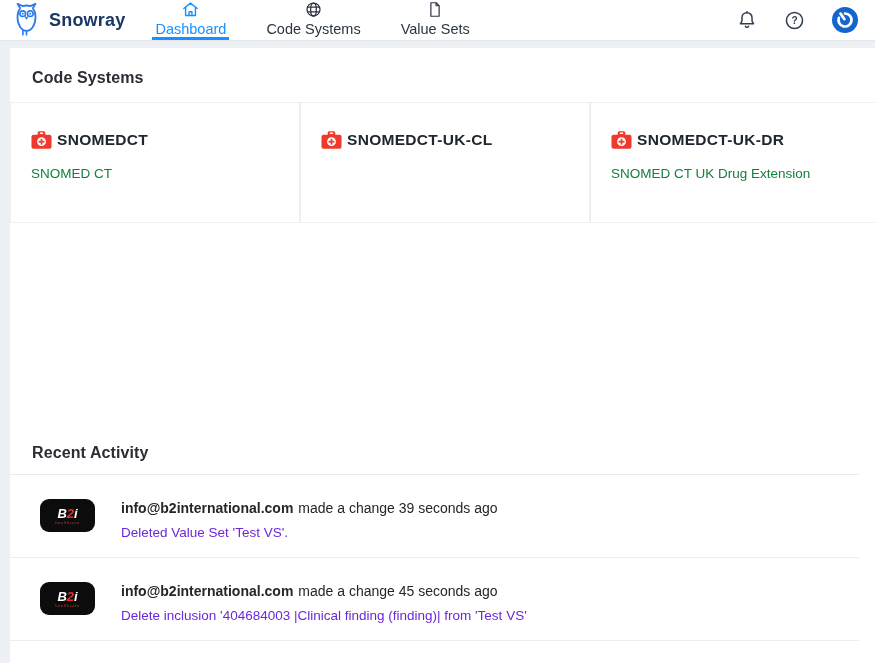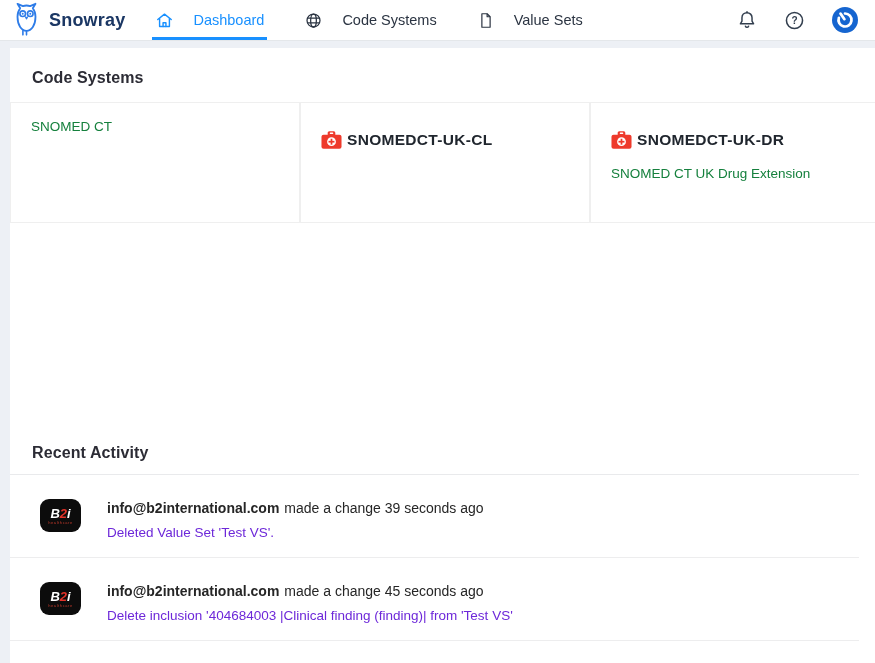--- a/index.html
+++ b/index.html
@@ -16,22 +16,22 @@
     position:absolute; left:0; top:0; width:875px; height:41px;
     background:#ffffff; border-bottom:1px solid #e4e7ea;
     display:flex; align-items:center; padding:0 16px 0 12px;
     z-index:2;
   }
   .logo { display:flex; align-items:center; gap:8px; cursor:pointer; }
   .brand-name { font-size:18px; font-weight:700; color:#1b3764; letter-spacing:0.2px; }
 
   .nav { display:flex; align-items:center; gap:40px; height:100%; margin-left:30px; }
   .nav-item {
-    display:flex; align-items:center; gap:19px; height:100%;
-    font-size:14.5px; color:#2b3442; position:relative; cursor:pointer; white-space:nowrap;
+    display:flex; align-items:center; gap:2px; height:100%;
+    font-size:14.5px; color:#2b3442; position:relative; cursor:pointer; white-space:nowrap;flex-direction:column;
   }
   .nav-item.active { color:#1890ff; }
   .nav-item.active::after {
     content:""; position:absolute; left:-3px; right:-3px; bottom:0; height:3px; background:#1890ff;
   }
 
   .header-right { margin-left:auto; display:flex; align-items:center; gap:25px; }
   .icon-btn { display:flex; align-items:center; justify-content:center; cursor:pointer; }
 
   
@@ -57,21 +57,21 @@
   .spacer { height:200px; }
 
   .rule { border:none; border-top:1px solid #e9eaec; margin:0 16px 0 0; }
 
   
   .activity-item {
     display:flex; padding:24px 0 17px 30px;
     border-bottom:1px solid #ededee; margin-right:16px;
   }
   .b2i-avatar {
-    width:41px; height:33px; min-width:33px; background:#0c0c0c; border-radius:9px;
+    width:55px; height:33px; min-width:33px; background:#0c0c0c; border-radius:9px;
     display:flex; flex-direction:column; align-items:center; justify-content:center;
     line-height:1;
   }
   .b2i-word { font-weight:800; font-size:13px; font-style:italic; letter-spacing:0; }
   .b2i-word .b, .b2i-word .i { color:#ffffff; }
   .b2i-word .two { color:#e23228; }
   .b2i-sub { font-size:4px; color:#c0392b; letter-spacing:0.6px; margin-top:1px; }
 
   .activity-text { margin-left:26px; padding-top:1px; }
   .line1 { font-size:14px; color:#262626; }
@@ -162,20 +162,33 @@
   </div>
 </div>
 
 <div class="panel">
 
   <div class="section-title">Code Systems</div>
 
   <div class="cards">
 
     <div class="card">
+      <div class="card-title-row">
+        <span>
+          <svg width="21" height="20" viewBox="0 0 22 20">
+            <rect x="7" y="0.8" width="8" height="5" rx="1.6" fill="#ee3a2c"></rect>
+            <rect x="9.2" y="2.2" width="3.6" height="1.6" rx="0.6" fill="#ffffff"></rect>
+            <rect x="0.5" y="4.5" width="21" height="14.7" rx="2.2" fill="#ee3a2c"></rect>
+            <circle cx="11" cy="11.8" r="4.6" fill="#ffffff"></circle>
+            <rect x="10.1" y="8.7" width="1.8" height="6.2" fill="#ee3a2c"></rect>
+            <rect x="7.9" y="10.9" width="6.2" height="1.8" fill="#ee3a2c"></rect>
+          </svg>
+        </span>
+        <span class="card-name">SNOMEDCT</span>
+      </div>
       <div class="card-desc">SNOMED CT</div>
     </div>
 
     <div class="card">
       <div class="card-title-row">
         <span>
           <svg width="21" height="20" viewBox="0 0 22 20">
             <rect x="7" y="0.8" width="8" height="5" rx="1.6" fill="#ee3a2c"></rect>
             <rect x="9.2" y="2.2" width="3.6" height="1.6" rx="0.6" fill="#ffffff"></rect>
             <rect x="0.5" y="4.5" width="21" height="14.7" rx="2.2" fill="#ee3a2c"></rect>

